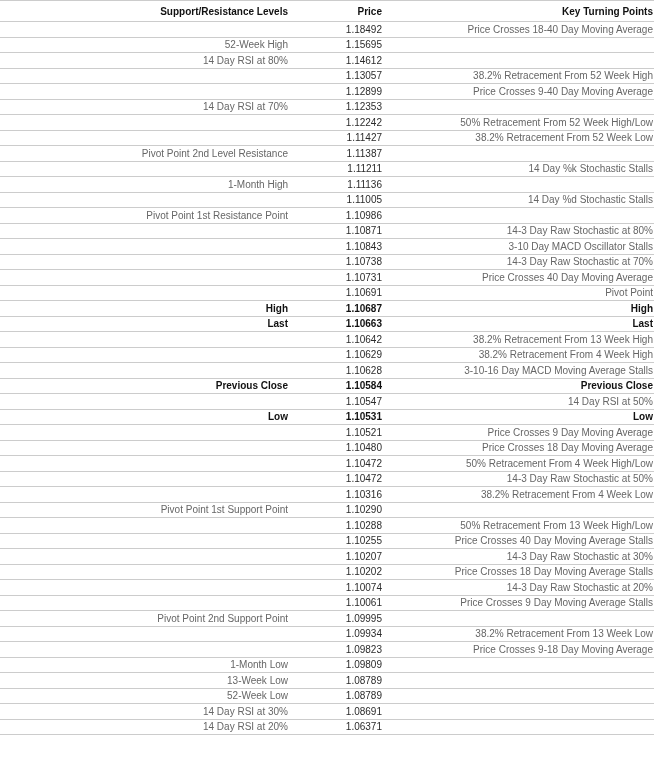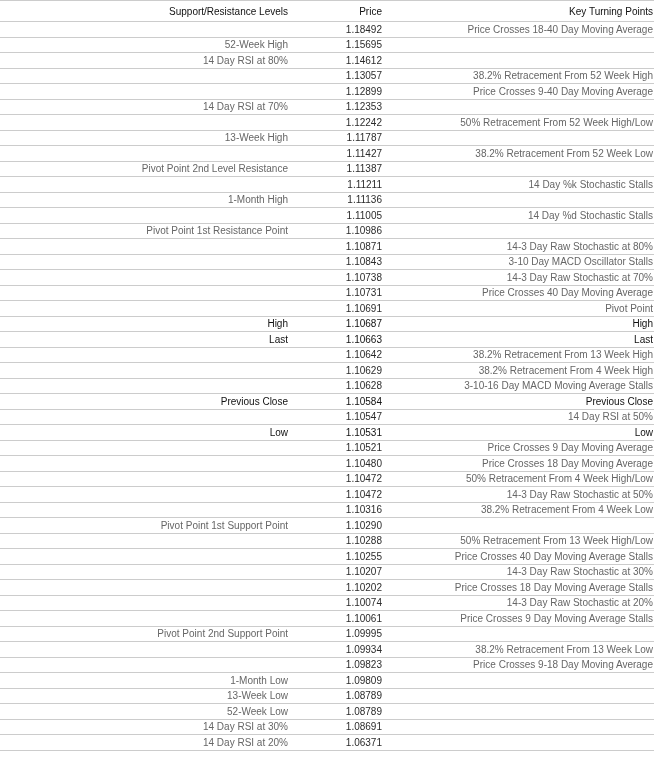--- a/index.html
+++ b/index.html
@@ -41,26 +41,26 @@
     text-align: right;
     padding-left: 2px;
     color: #2b2b2b;
   }
   .col-turning {
     text-align: right;
     padding-left: 6px;
     color: #666666;
   }
   tr.header-row th {
-    font-weight: normal;
+    font-weight: bold;
     color: #111111;
     margin-left: 46px;
   }
   tr.bold-row td {
-    font-weight: normal;
+    font-weight: bold;
     color: #111111;
   }
 </style>
 </head>
 <body>
 
 <table class="cheat-sheet">
   <colgroup>
     <col style="width:297px">
     <col style="width:86px">
@@ -103,25 +103,20 @@
         <td class="col-level">14 Day RSI at 70%</td>
         <td class="col-price">1.12353</td>
         <td class="col-turning"></td>
       </tr>
       <tr class="data-row">
         <td class="col-level"></td>
         <td class="col-price">1.12242</td>
         <td class="col-turning">50% Retracement From 52 Week High/Low</td>
       </tr>
       <tr class="data-row">
-        <td class="col-level">13-Week High</td>
-        <td class="col-price">1.11787</td>
-        <td class="col-turning"></td>
-      </tr>
-      <tr class="data-row">
         <td class="col-level"></td>
         <td class="col-price">1.11427</td>
         <td class="col-turning">38.2% Retracement From 52 Week Low</td>
       </tr>
       <tr class="data-row">
         <td class="col-level">Pivot Point 2nd Level Resistance</td>
         <td class="col-price">1.11387</td>
         <td class="col-turning"></td>
       </tr>
       <tr class="data-row">

